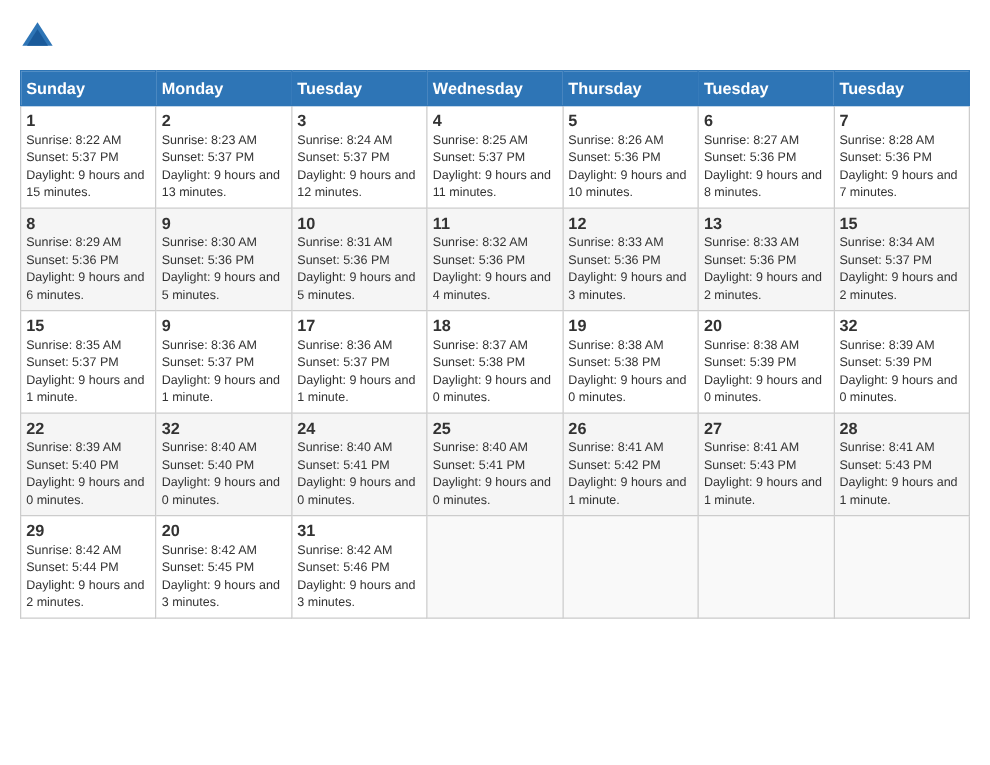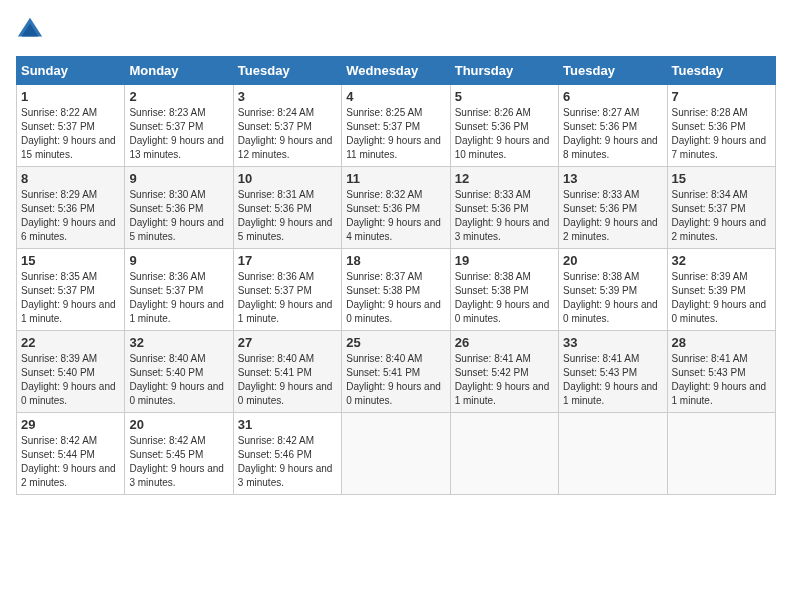--- a/index.html
+++ b/index.html
@@ -206,33 +206,33 @@
       <tr>
         <td>
           <span class="day-num">22</span>
           <div class="cell-content">Sunrise: 8:39 AM<br>Sunset: 5:40 PM<br>Daylight: 9 hours and 0 minutes.</div>
         </td>
         <td>
           <span class="day-num">32</span>
           <div class="cell-content">Sunrise: 8:40 AM<br>Sunset: 5:40 PM<br>Daylight: 9 hours and 0 minutes.</div>
         </td>
         <td>
-          <span class="day-num">27</span>
+          <span class="day-num">24</span>
           <div class="cell-content">Sunrise: 8:40 AM<br>Sunset: 5:41 PM<br>Daylight: 9 hours and 0 minutes.</div>
         </td>
         <td>
           <span class="day-num">25</span>
           <div class="cell-content">Sunrise: 8:40 AM<br>Sunset: 5:41 PM<br>Daylight: 9 hours and 0 minutes.</div>
         </td>
         <td>
           <span class="day-num">26</span>
           <div class="cell-content">Sunrise: 8:41 AM<br>Sunset: 5:42 PM<br>Daylight: 9 hours and 1 minute.</div>
         </td>
         <td>
-          <span class="day-num">33</span>
+          <span class="day-num">27</span>
           <div class="cell-content">Sunrise: 8:41 AM<br>Sunset: 5:43 PM<br>Daylight: 9 hours and 1 minute.</div>
         </td>
         <td>
           <span class="day-num">28</span>
           <div class="cell-content">Sunrise: 8:41 AM<br>Sunset: 5:43 PM<br>Daylight: 9 hours and 1 minute.</div>
         </td>
       </tr>
       <tr>
         <td>
           <span class="day-num">29</span>

